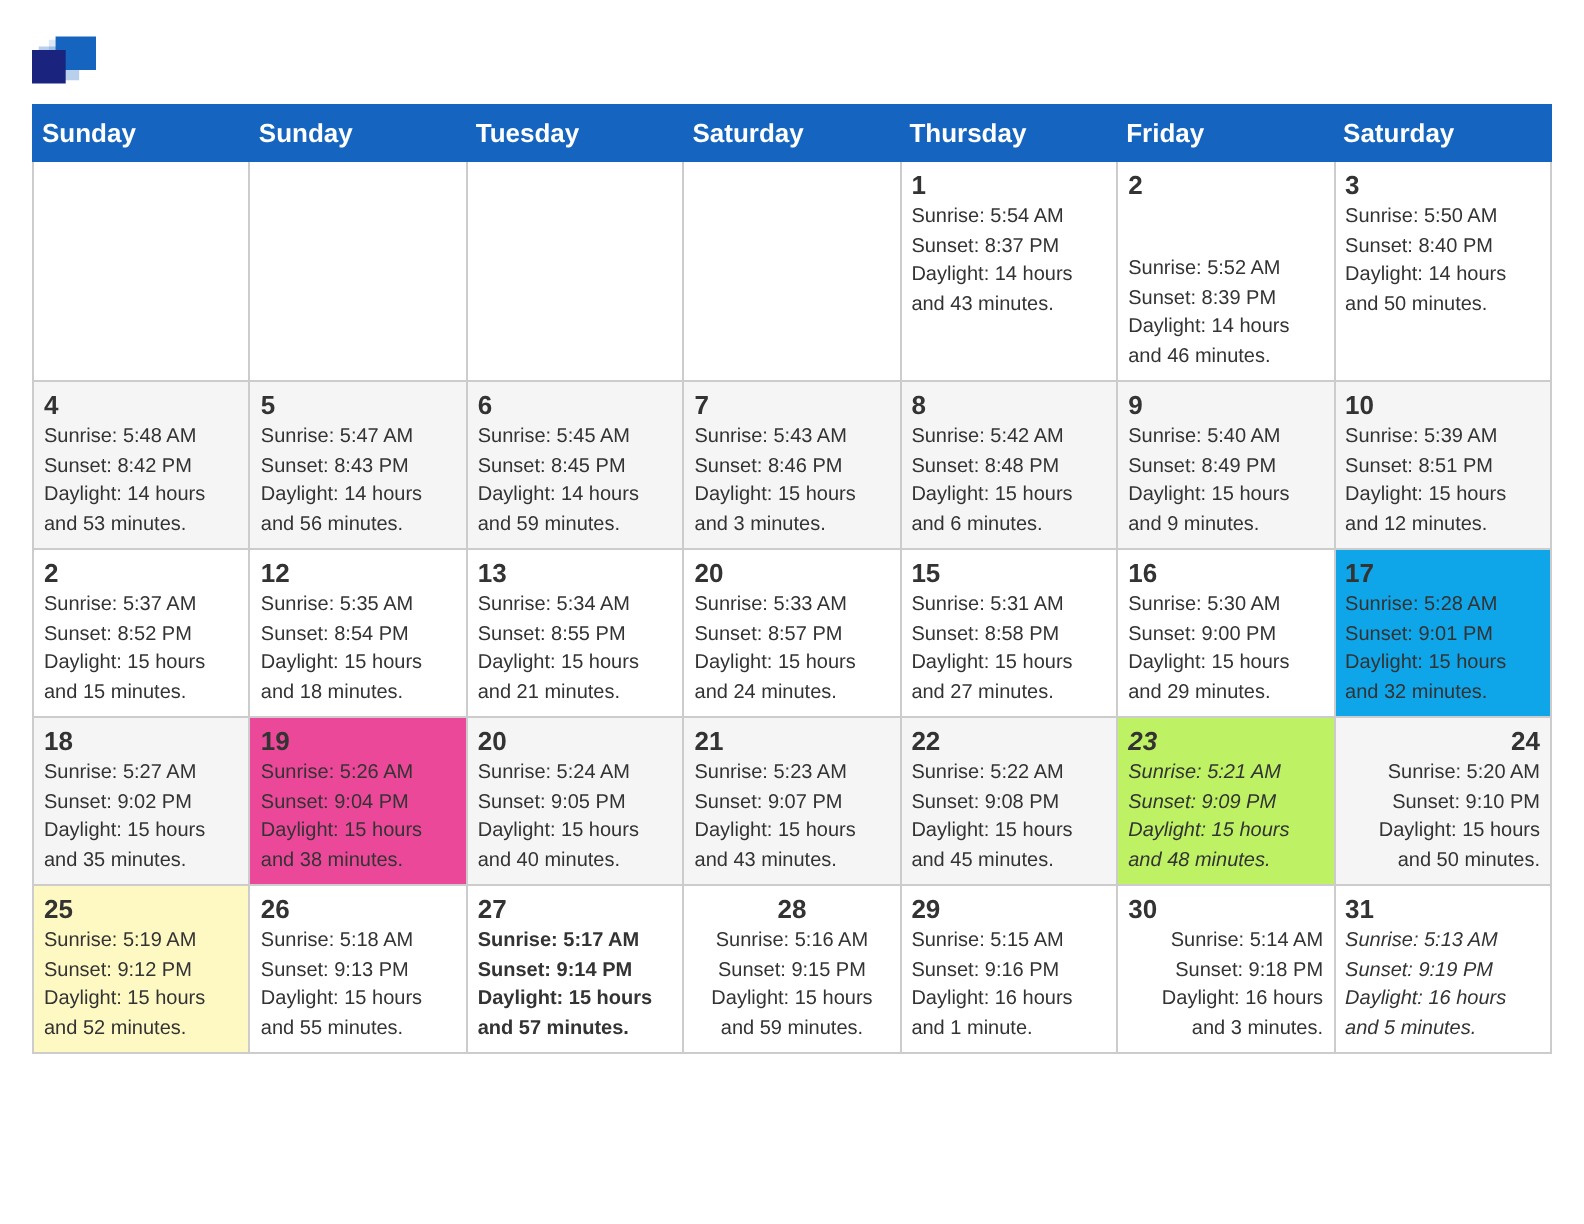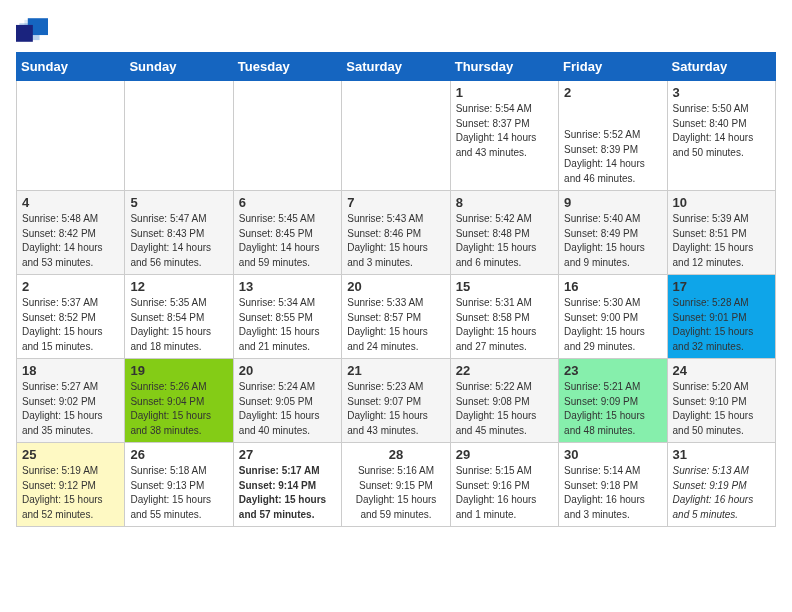--- a/index.html
+++ b/index.html
@@ -265,21 +265,21 @@
         </td>
       </tr>
       <tr>
         <td style="background: rgb(245, 245, 245);">
           <span class="day-num">18</span>
           <div class="day-info" style="white-space: pre-line;">Sunrise: 5:27 AM
 Sunset: 9:02 PM
 Daylight: 15 hours
 and 35 minutes.</div>
         </td>
-        <td style="background: #84cc16; margin-top: 40px;">
+        <td style="background: #ec4899; margin-top: 40px;">
           <span class="day-num">19</span>
           <div class="day-info" style="white-space: pre-line;">Sunrise: 5:26 AM
 Sunset: 9:04 PM
 Daylight: 15 hours
 and 38 minutes.</div>
         </td>
         <td style="background: rgb(245, 245, 245);">
           <span class="day-num">20</span>
           <div class="day-info" style="white-space: pre-line;">Sunrise: 5:24 AM
 Sunset: 9:05 PM
@@ -293,28 +293,28 @@
 Daylight: 15 hours
 and 43 minutes.</div>
         </td>
         <td style="background: rgb(245, 245, 245);">
           <span class="day-num">22</span>
           <div class="day-info" style="white-space: pre-line;">Sunrise: 5:22 AM
 Sunset: 9:08 PM
 Daylight: 15 hours
 and 45 minutes.</div>
         </td>
-        <td style="background: #86efac;">
+        <td style="background: #bef264; font-style: italic;">
           <span class="day-num">23</span>
           <div class="day-info" style="white-space: pre-line;">Sunrise: 5:21 AM
 Sunset: 9:09 PM
 Daylight: 15 hours
 and 48 minutes.</div>
         </td>
-        <td style="background: rgb(245, 245, 245);">
+        <td style="background: rgb(245, 245, 245); text-align: right;">
           <span class="day-num">24</span>
           <div class="day-info" style="white-space: pre-line;">Sunrise: 5:20 AM
 Sunset: 9:10 PM
 Daylight: 15 hours
 and 50 minutes.</div>
         </td>
       </tr>
       <tr>
         <td style="background: #fef9c3;">
           <span class="day-num">25</span>
@@ -346,21 +346,21 @@
         </td>
         <td style="background: rgb(255, 255, 255);">
           <span class="day-num">29</span>
           <div class="day-info" style="white-space: pre-line;">Sunrise: 5:15 AM
 Sunset: 9:16 PM
 Daylight: 16 hours
 and 1 minute.</div>
         </td>
         <td style="background: rgb(255, 255, 255);">
           <span class="day-num">30</span>
-          <div class="day-info" style="white-space: pre-line;">Sunrise: 5:14 AM
+          <div class="day-info" style="white-space: pre-line; text-align: right;">Sunrise: 5:14 AM
 Sunset: 9:18 PM
 Daylight: 16 hours
 and 3 minutes.</div>
         </td>
         <td style="background: rgb(255, 255, 255);">
           <span class="day-num">31</span>
           <div class="day-info" style="white-space: pre-line; font-style: italic;">Sunrise: 5:13 AM
 Sunset: 9:19 PM
 Daylight: 16 hours
 and 5 minutes.</div>

